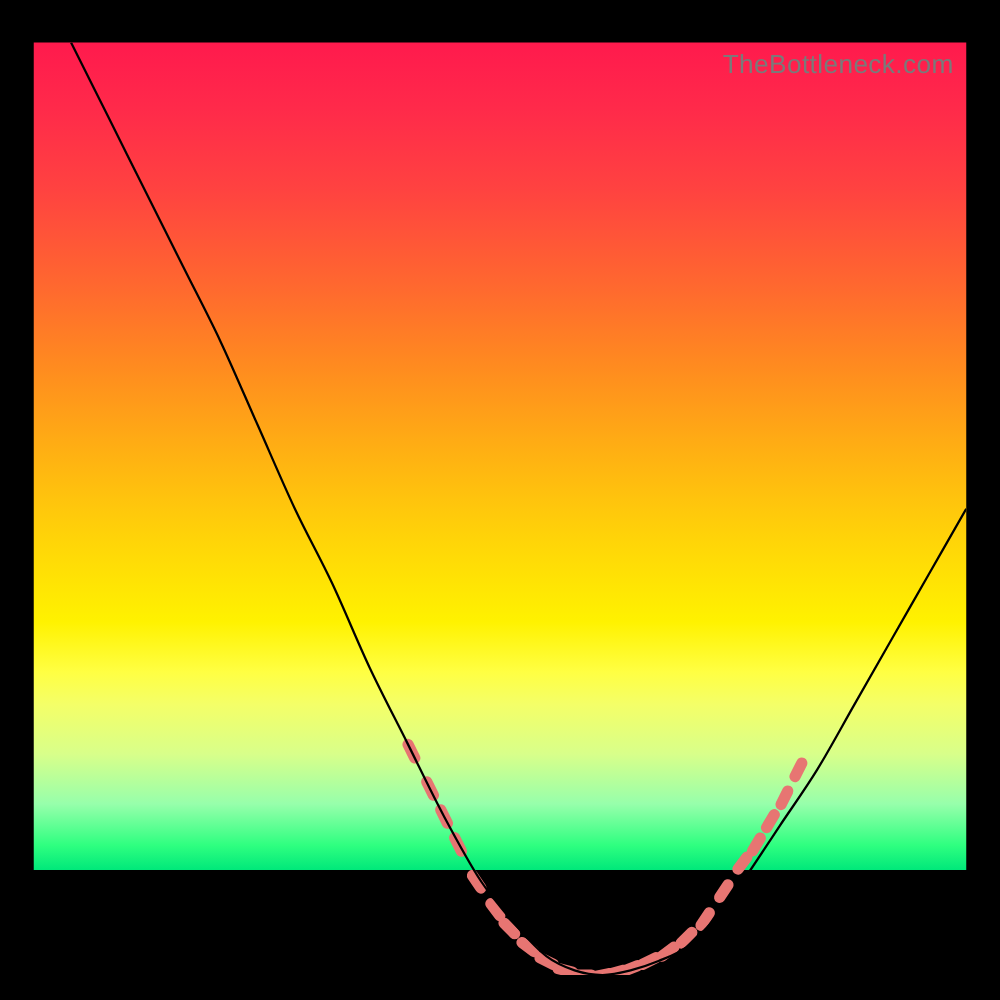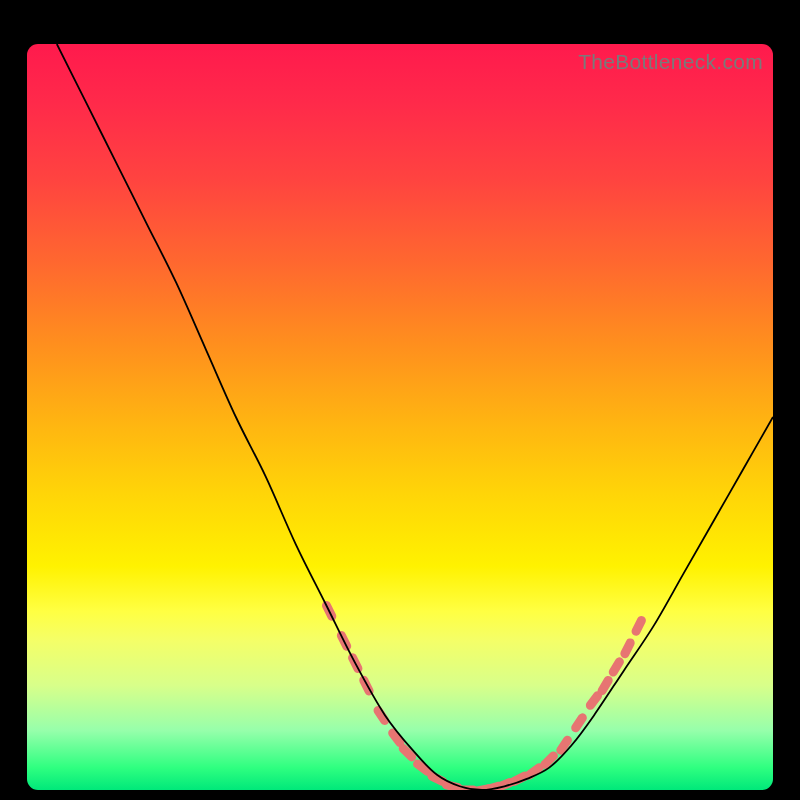--- a/index.html
+++ b/index.html
@@ -7,39 +7,38 @@
   body { background: #000; font-family: Arial, sans-serif; }
   .chart-container {
     position: relative;
     width: 800px;
     height: 800px;
     background: #000;
   }
   .plot-area {
     position: absolute;
     left: 27px;
-    top: 44px;
+    top: 34px;
     width: 746px;
-    height: 746px;
+    height: 662px;
     background: linear-gradient(to bottom,
       #ff1a4d 0%,
       #ff2a4a 8%,
       #ff4340 18%,
       #ff6a2e 30%,
       #ff8e1e 40%,
       #ffb212 50%,
       #ffd408 60%,
       #fff200 70%,
       #ffff42 76%,
       #f4ff68 80%,
       #d8ff8a 86%,
       #97ffab 92%,
       #2fff80 97%,
       #00e87a 100%);
-    border-radius: 11px;
   }
   .watermark {
     position: absolute;
     top: 6px;
     right: 10px;
     color: #7a7a7a;
     font-size: 21px;
     font-weight: 500;
     letter-spacing: 0.3px;
     z-index: 5;

